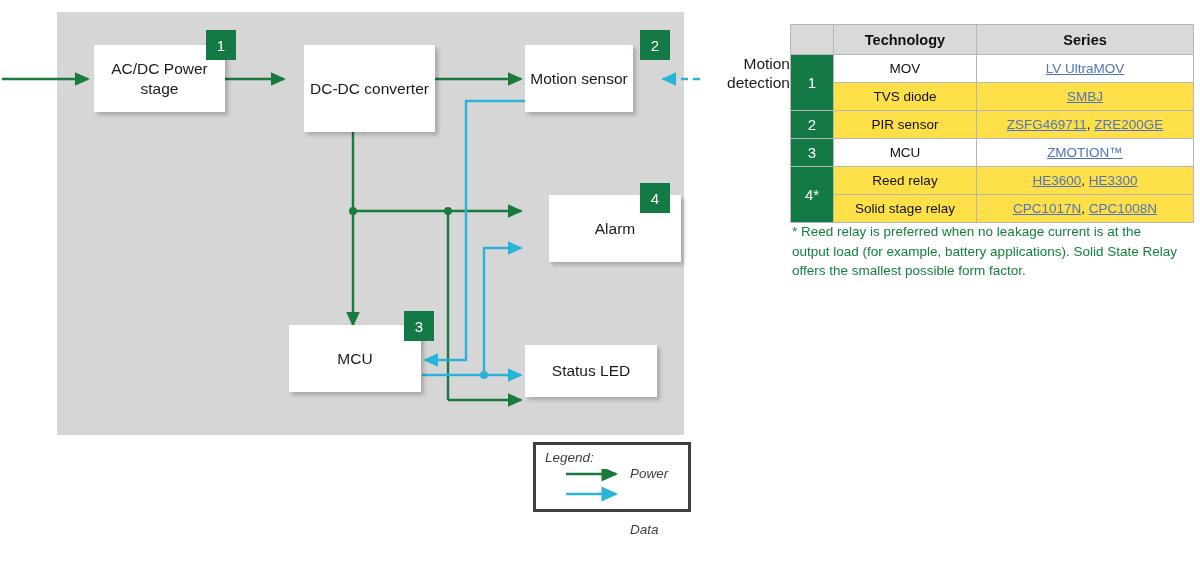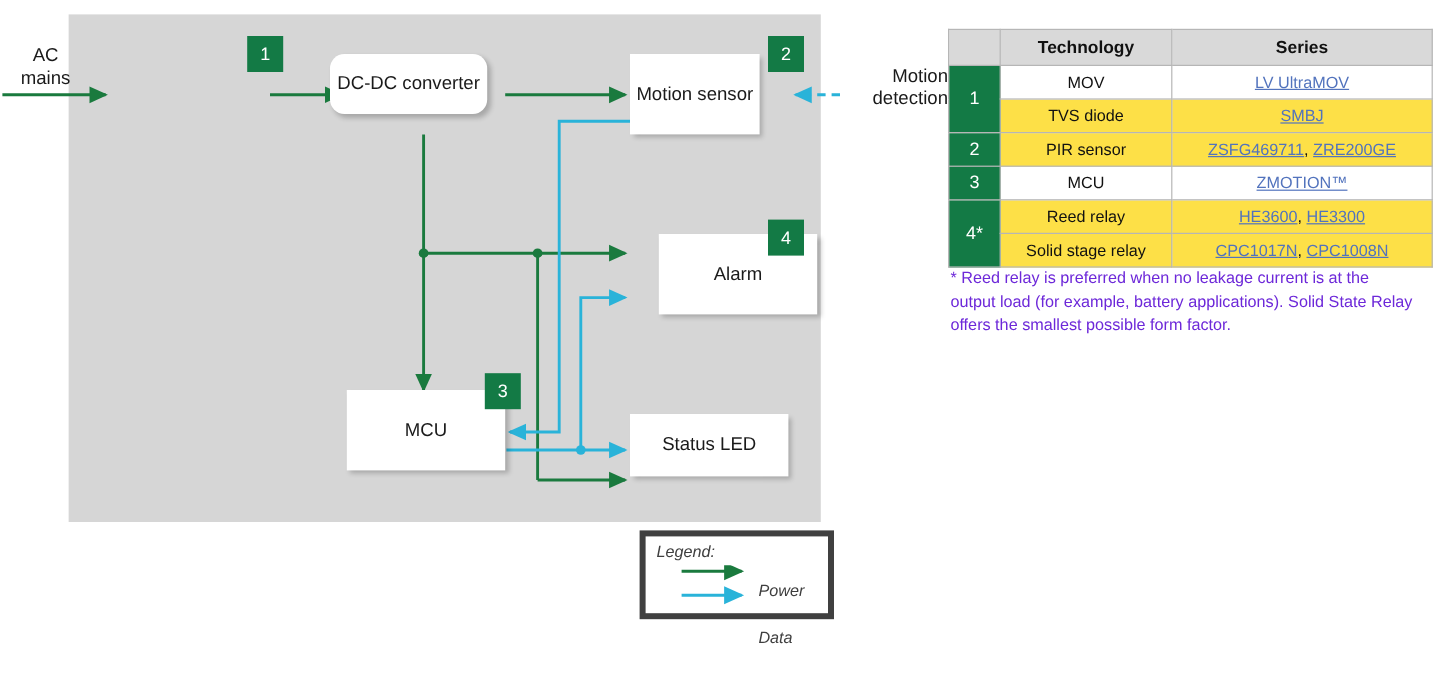--- a/index.html
+++ b/index.html
@@ -50,21 +50,21 @@
     color:#1a1a1a;
     line-height:1.2;
     text-align:center;
     z-index:6;
   }
 
   svg.wires { position:absolute; left:0; top:0; width:790px; height:572px; z-index:3; }
 
   .legend-box {
     position:absolute; left:533px; top:442px; width:152px; height:64px;
-    background:#ffffff; border:5px solid #404040;
+    background:#ffffff; border:3px solid #404040;
     z-index:9;
   }
   .legend-title {
     position:absolute; left:9px; top:5px;
     font-style:italic; font-size:13.5px; color:#3f3f3f;
   }
   .legend-row-label {
     position:absolute; font-style:italic; font-size:13.5px; color:#3f3f3f;
   }
 
@@ -101,21 +101,21 @@
   }
   tr.shade td.tech, tr.shade td.series { background:#fde047; }
   tr.plain td.tech, tr.plain td.series { background:#ffffff; }
   td.tech { width:142px; }
   td.series { width:216px; }
   a.link {
     color:#5273bd; text-decoration:underline; cursor:pointer;
   }
   .footnote {
     position:absolute; left:2px; top:222px; width:390px;
-    font-size:13.5px; color:#6d28d9; line-height:1.45;
+    font-size:13.5px; color:#15803d; line-height:1.45;
   }
 </style>
 </head>
 <body>
 
 <div id="page">
 
   <div id="diagram">
 
     <div class="gray-panel"></div>
@@ -149,25 +149,28 @@
 
       <line x1="700" y1="79" x2="663" y2="79" stroke="#29b3d9" stroke-width="2.4" stroke-dasharray="7,5" marker-end="url(#ah-cyan)"></line>
 
       <path d="M 525,101 L 466,101 L 466,360 L 425,360" fill="none" stroke="#29b3d9" stroke-width="2.4" marker-end="url(#ah-cyan)"></path>
 
       <path d="M 422,375 L 521,375" fill="none" stroke="#29b3d9" stroke-width="2.4" marker-end="url(#ah-cyan)"></path>
       <path d="M 484,375 L 484,248 L 521,248" fill="none" stroke="#29b3d9" stroke-width="2.4" marker-end="url(#ah-cyan)"></path>
       <circle cx="484" cy="375" r="4" fill="#29b3d9"></circle>
     </svg>
 
+    <div class="block" style="left:94px; top:45px; width:131px; height:67px;">
+      <span>AC/DC Power stage</span>
+    </div>
     <div class="badge" style="left:206px; top:30px;">
       <span>1</span>
     </div>
 
-    <div class="block" style="left:275px; top:45px; width:131px; height:50px;border-radius:12px;">
+    <div class="block" style="left:304px; top:45px; width:131px; height:87px;">
       <span>DC-DC converter</span>
     </div>
 
     <div class="block" style="left:525px; top:45px; width:108px; height:67px;">
       <span>Motion sensor</span>
     </div>
     <div class="badge" style="left:640px; top:30px;">
       <span>2</span>
     </div>
 
@@ -182,45 +185,41 @@
       <span>MCU</span>
     </div>
     <div class="badge" style="left:404px; top:311px;">
       <span>3</span>
     </div>
 
     <div class="block" style="left:525px; top:345px; width:132px; height:52px;">
       <span>Status LED</span>
     </div>
 
-    <div class="lbl" style="left:0px; top:38px; width:76px;">
-      <div>AC</div>
-      <div>mains</div>
-    </div>
 
     <div class="lbl" style="left:706px; top:55px; width:84px; text-align:right;">
       <div>Motion</div>
       <div>detection</div>
     </div>
 
     <div class="legend-box">
       <div class="legend-title">Legend:</div>
       <svg style="position:absolute; left:28px; top:24px; width:62px; height:34px;">
         <defs>
           <marker id="lg-green" markerWidth="7" markerHeight="7" refX="5.6" refY="3.2" orient="auto">
             <path d="M0,0.3 L6.4,3.2 L0,6.1 z" fill="#1a7a3e"></path>
           </marker>
           <marker id="lg-cyan" markerWidth="7" markerHeight="7" refX="5.6" refY="3.2" orient="auto">
             <path d="M0,0.3 L6.4,3.2 L0,6.1 z" fill="#29b3d9"></path>
           </marker>
         </defs>
         <line x1="2" y1="5" x2="52" y2="5" stroke="#1a7a3e" stroke-width="2.6" marker-end="url(#lg-green)"></line>
         <line x1="2" y1="25" x2="52" y2="25" stroke="#29b3d9" stroke-width="2.6" marker-end="url(#lg-cyan)"></line>
       </svg>
-      <div class="legend-row-label" style="left:94px; top:21px;margin-top:17px;">Power</div>
+      <div class="legend-row-label" style="left:94px; top:21px;">Power</div>
       <div class="legend-row-label" style="left:94px; top:41px;margin-top:36px;">Data</div>
     </div>
   </div>
 
   <div id="rightcol">
 
     <table class="parts">
       <thead>
         <tr>
           <th class="corner"></th>

